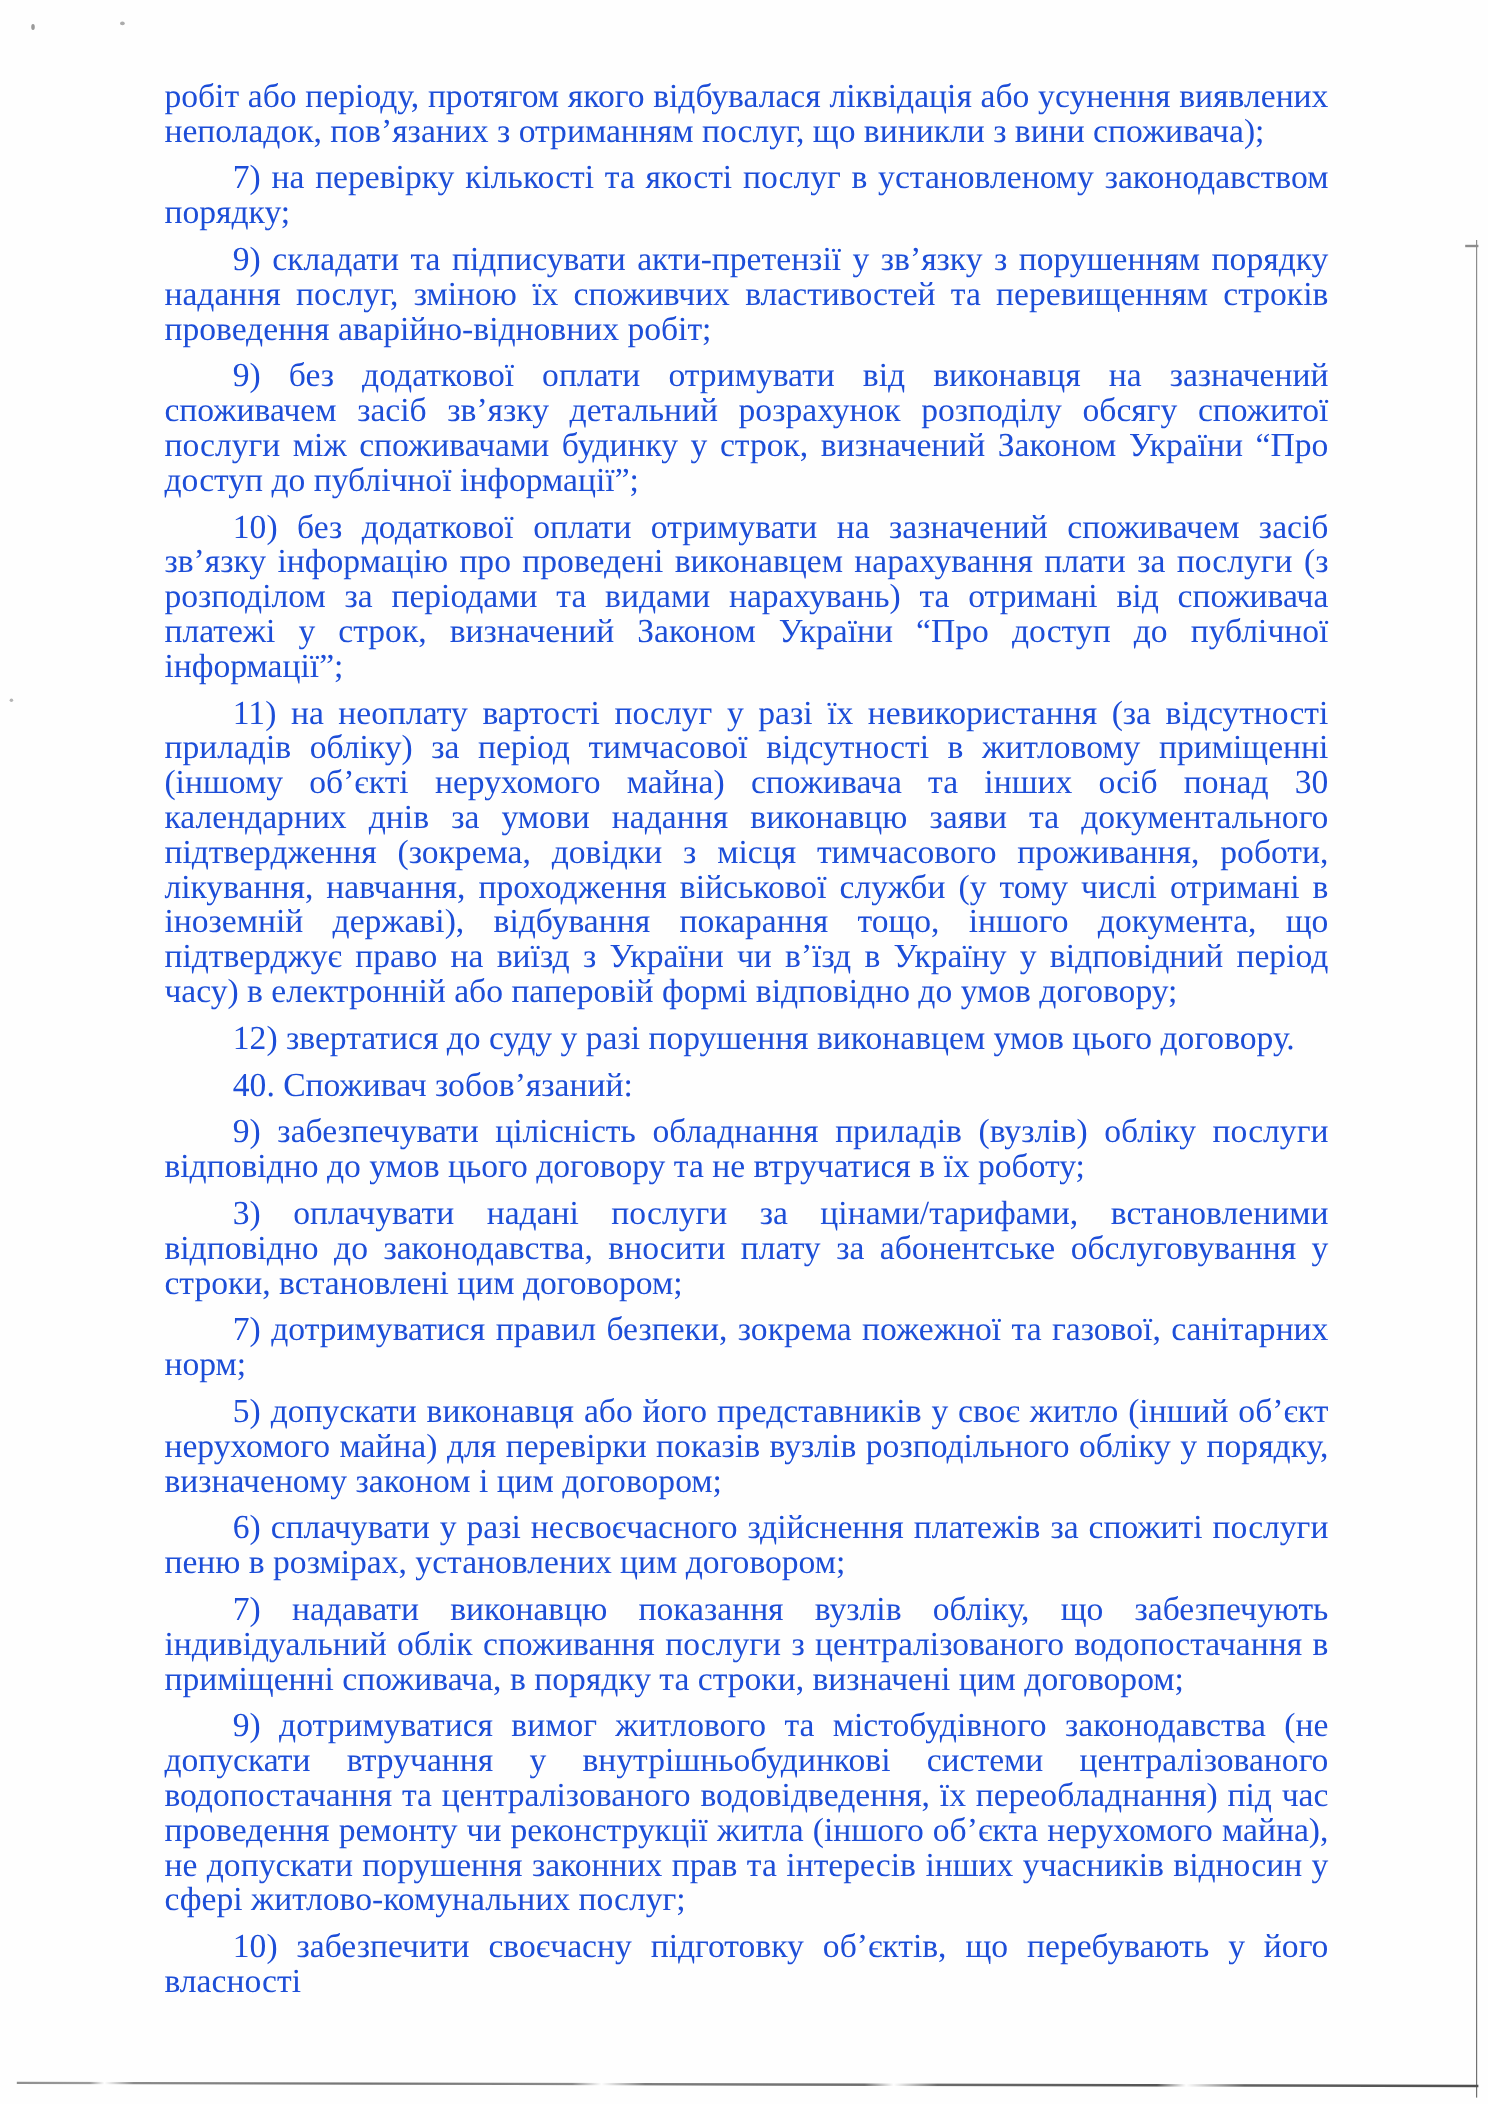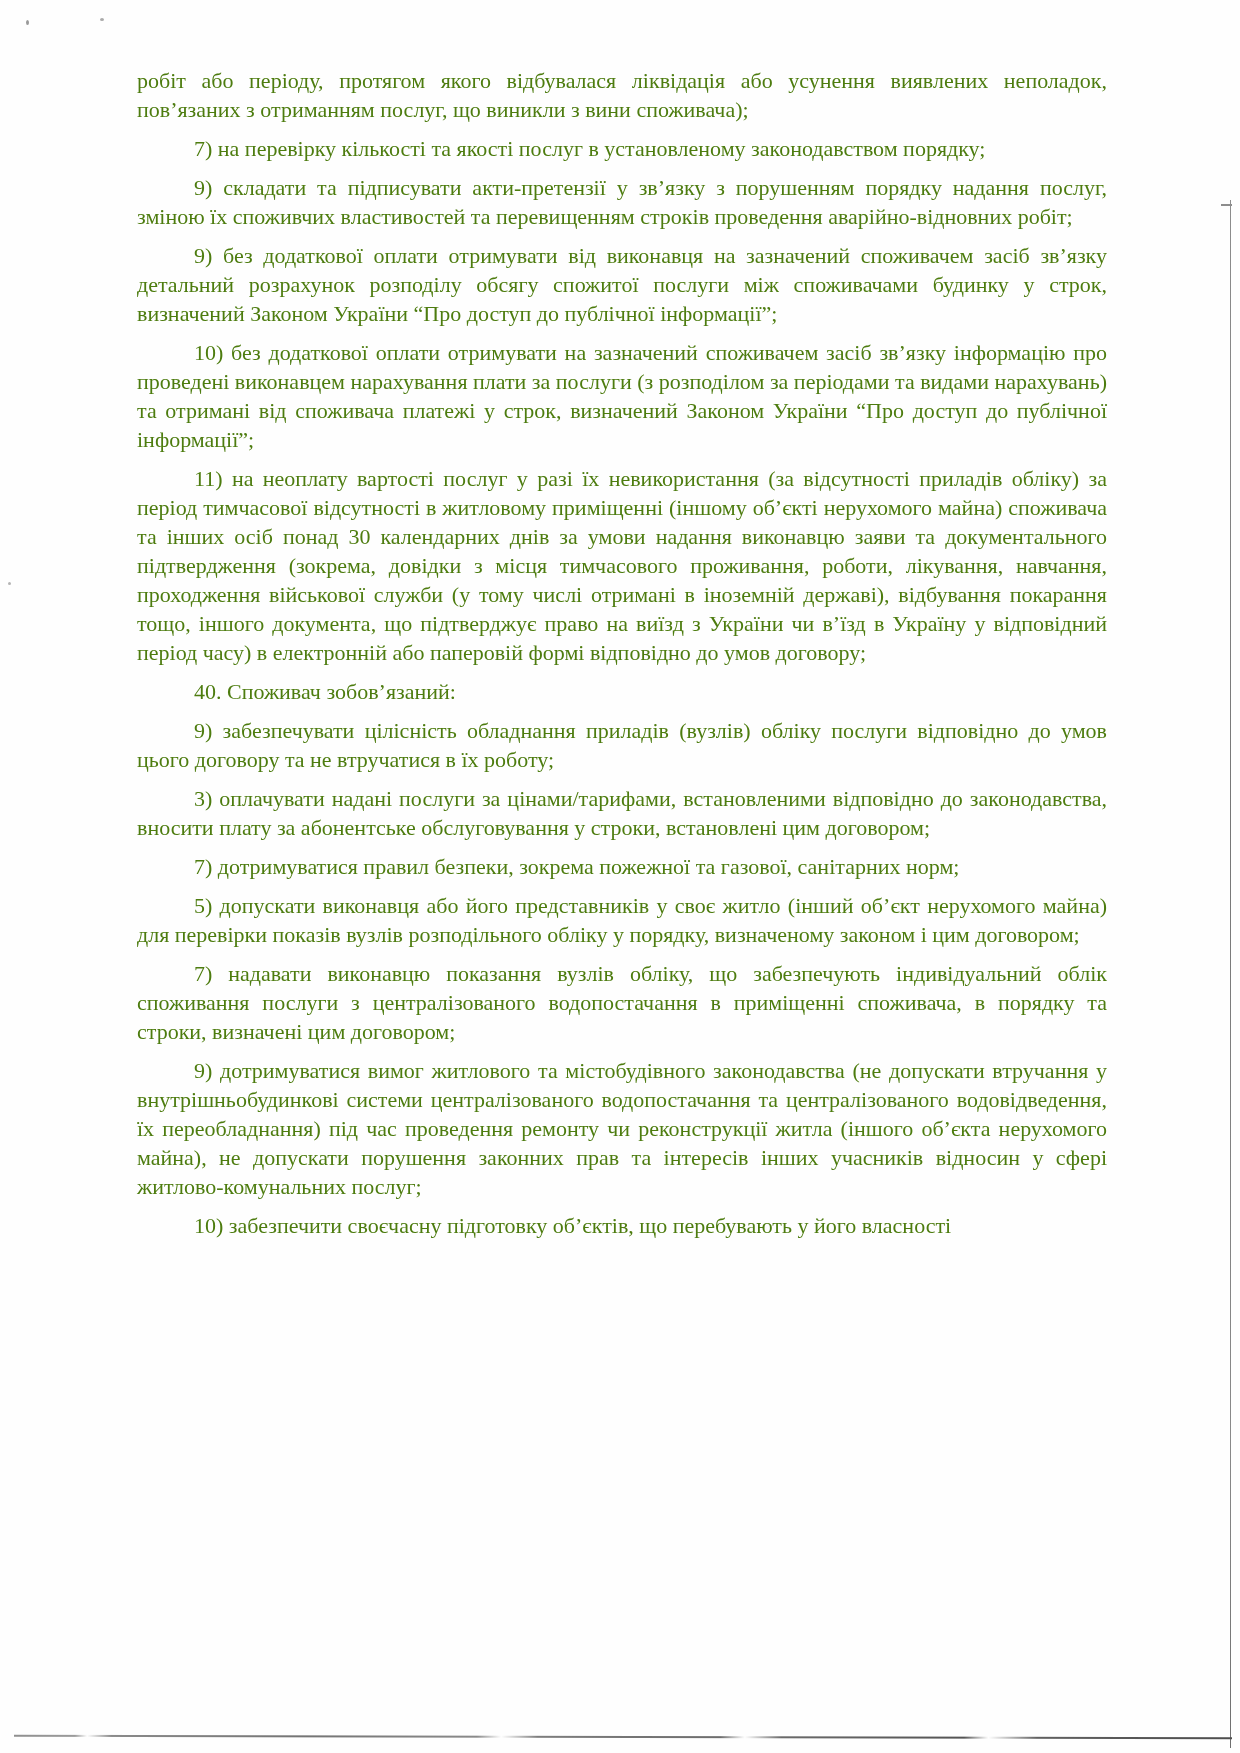--- a/index.html
+++ b/index.html
@@ -17,22 +17,22 @@
   .page {
     position: absolute;
     inset: 0;
     background: #fefefe;
   }
   .content {
     position: absolute;
     left: 137px;
     top: 66px;
     width: 970px;
-    color: #4d7c0f;
-    font-size: 22px;
+    color: #1d4ed8;
+    font-size: 28px;
     line-height: 29px;
     text-align: justify;
     text-align-last: left;
   }
   .content p {
     margin: 0 0 10px 0;
   }
   .content p.ind {
     text-indent: 57px;
   }
@@ -85,25 +85,27 @@
   <div class="speck s2"></div>
   <div class="speck s3"></div>
 
   <div class="content">
     <p>робіт або періоду, протягом якого відбувалася ліквідація або усунення виявлених неполадок, пов’язаних з отриманням послуг, що виникли з вини споживача);</p>
     <p class="ind">7) на перевірку кількості та якості послуг в установленому законодавством порядку;</p>
     <p class="ind">9) складати та підписувати акти-претензії у зв’язку з порушенням порядку надання послуг, зміною їх споживчих властивостей та перевищенням строків проведення аварійно-відновних робіт;</p>
     <p class="ind">9) без додаткової оплати отримувати від виконавця на зазначений споживачем засіб зв’язку детальний розрахунок розподілу обсягу спожитої послуги між споживачами будинку у строк, визначений Законом України “Про доступ до публічної інформації”;</p>
     <p class="ind">10) без додаткової оплати отримувати на зазначений споживачем засіб зв’язку інформацію про проведені виконавцем нарахування плати за послуги (з розподілом за періодами та видами нарахувань) та отримані від споживача платежі у строк, визначений Законом України “Про доступ до публічної інформації”;</p>
     <p class="ind">11) на неоплату вартості послуг у разі їх невикористання (за відсутності приладів обліку) за період тимчасової відсутності в житловому приміщенні (іншому об’єкті нерухомого майна) споживача та інших осіб понад 30 календарних днів за умови надання виконавцю заяви та документального підтвердження (зокрема, довідки з місця тимчасового проживання, роботи, лікування, навчання, проходження військової служби (у тому числі отримані в іноземній державі), відбування покарання тощо, іншого документа, що підтверджує право на виїзд з України чи в’їзд в Україну у відповідний період часу) в електронній або паперовій формі відповідно до умов договору;</p>
+    <p class="ind">12) звертатися до суду у разі порушення виконавцем умов цього договору.</p>
     <p class="ind">40. Споживач зобов’язаний:</p>
     <p class="ind">9) забезпечувати цілісність обладнання приладів (вузлів) обліку послуги відповідно до умов цього договору та не втручатися в їх роботу;</p>
     <p class="ind">3) оплачувати надані послуги за цінами/тарифами, встановленими відповідно до законодавства, вносити плату за абонентське обслуговування у строки, встановлені цим договором;</p>
     <p class="ind">7) дотримуватися правил безпеки, зокрема пожежної та газової, санітарних норм;</p>
     <p class="ind">5) допускати виконавця або його представників у своє житло (інший об’єкт нерухомого майна) для перевірки показів вузлів розподільного обліку у порядку, визначеному законом і цим договором;</p>
+    <p class="ind">6) сплачувати у разі несвоєчасного здійснення платежів за спожиті послуги пеню в розмірах, установлених цим договором;</p>
     <p class="ind">7) надавати виконавцю показання вузлів обліку, що забезпечують індивідуальний облік споживання послуги з централізованого водопостачання в приміщенні споживача, в порядку та строки, визначені цим договором;</p>
     <p class="ind">9) дотримуватися вимог житлового та містобудівного законодавства (не допускати втручання у внутрішньобудинкові системи централізованого водопостачання та централізованого водовідведення, їх переобладнання) під час проведення ремонту чи реконструкції житла (іншого об’єкта нерухомого майна), не допускати порушення законних прав та інтересів інших учасників відносин у сфері житлово-комунальних послуг;</p>
     <p class="ind">10) забезпечити своєчасну підготовку об’єктів, що перебувають у його власності</p>
   </div>
 
   <div class="scan-dash-right"></div>
   <div class="scan-line-right"></div>
   <div class="scan-line-bottom"></div>
 
 </div>

